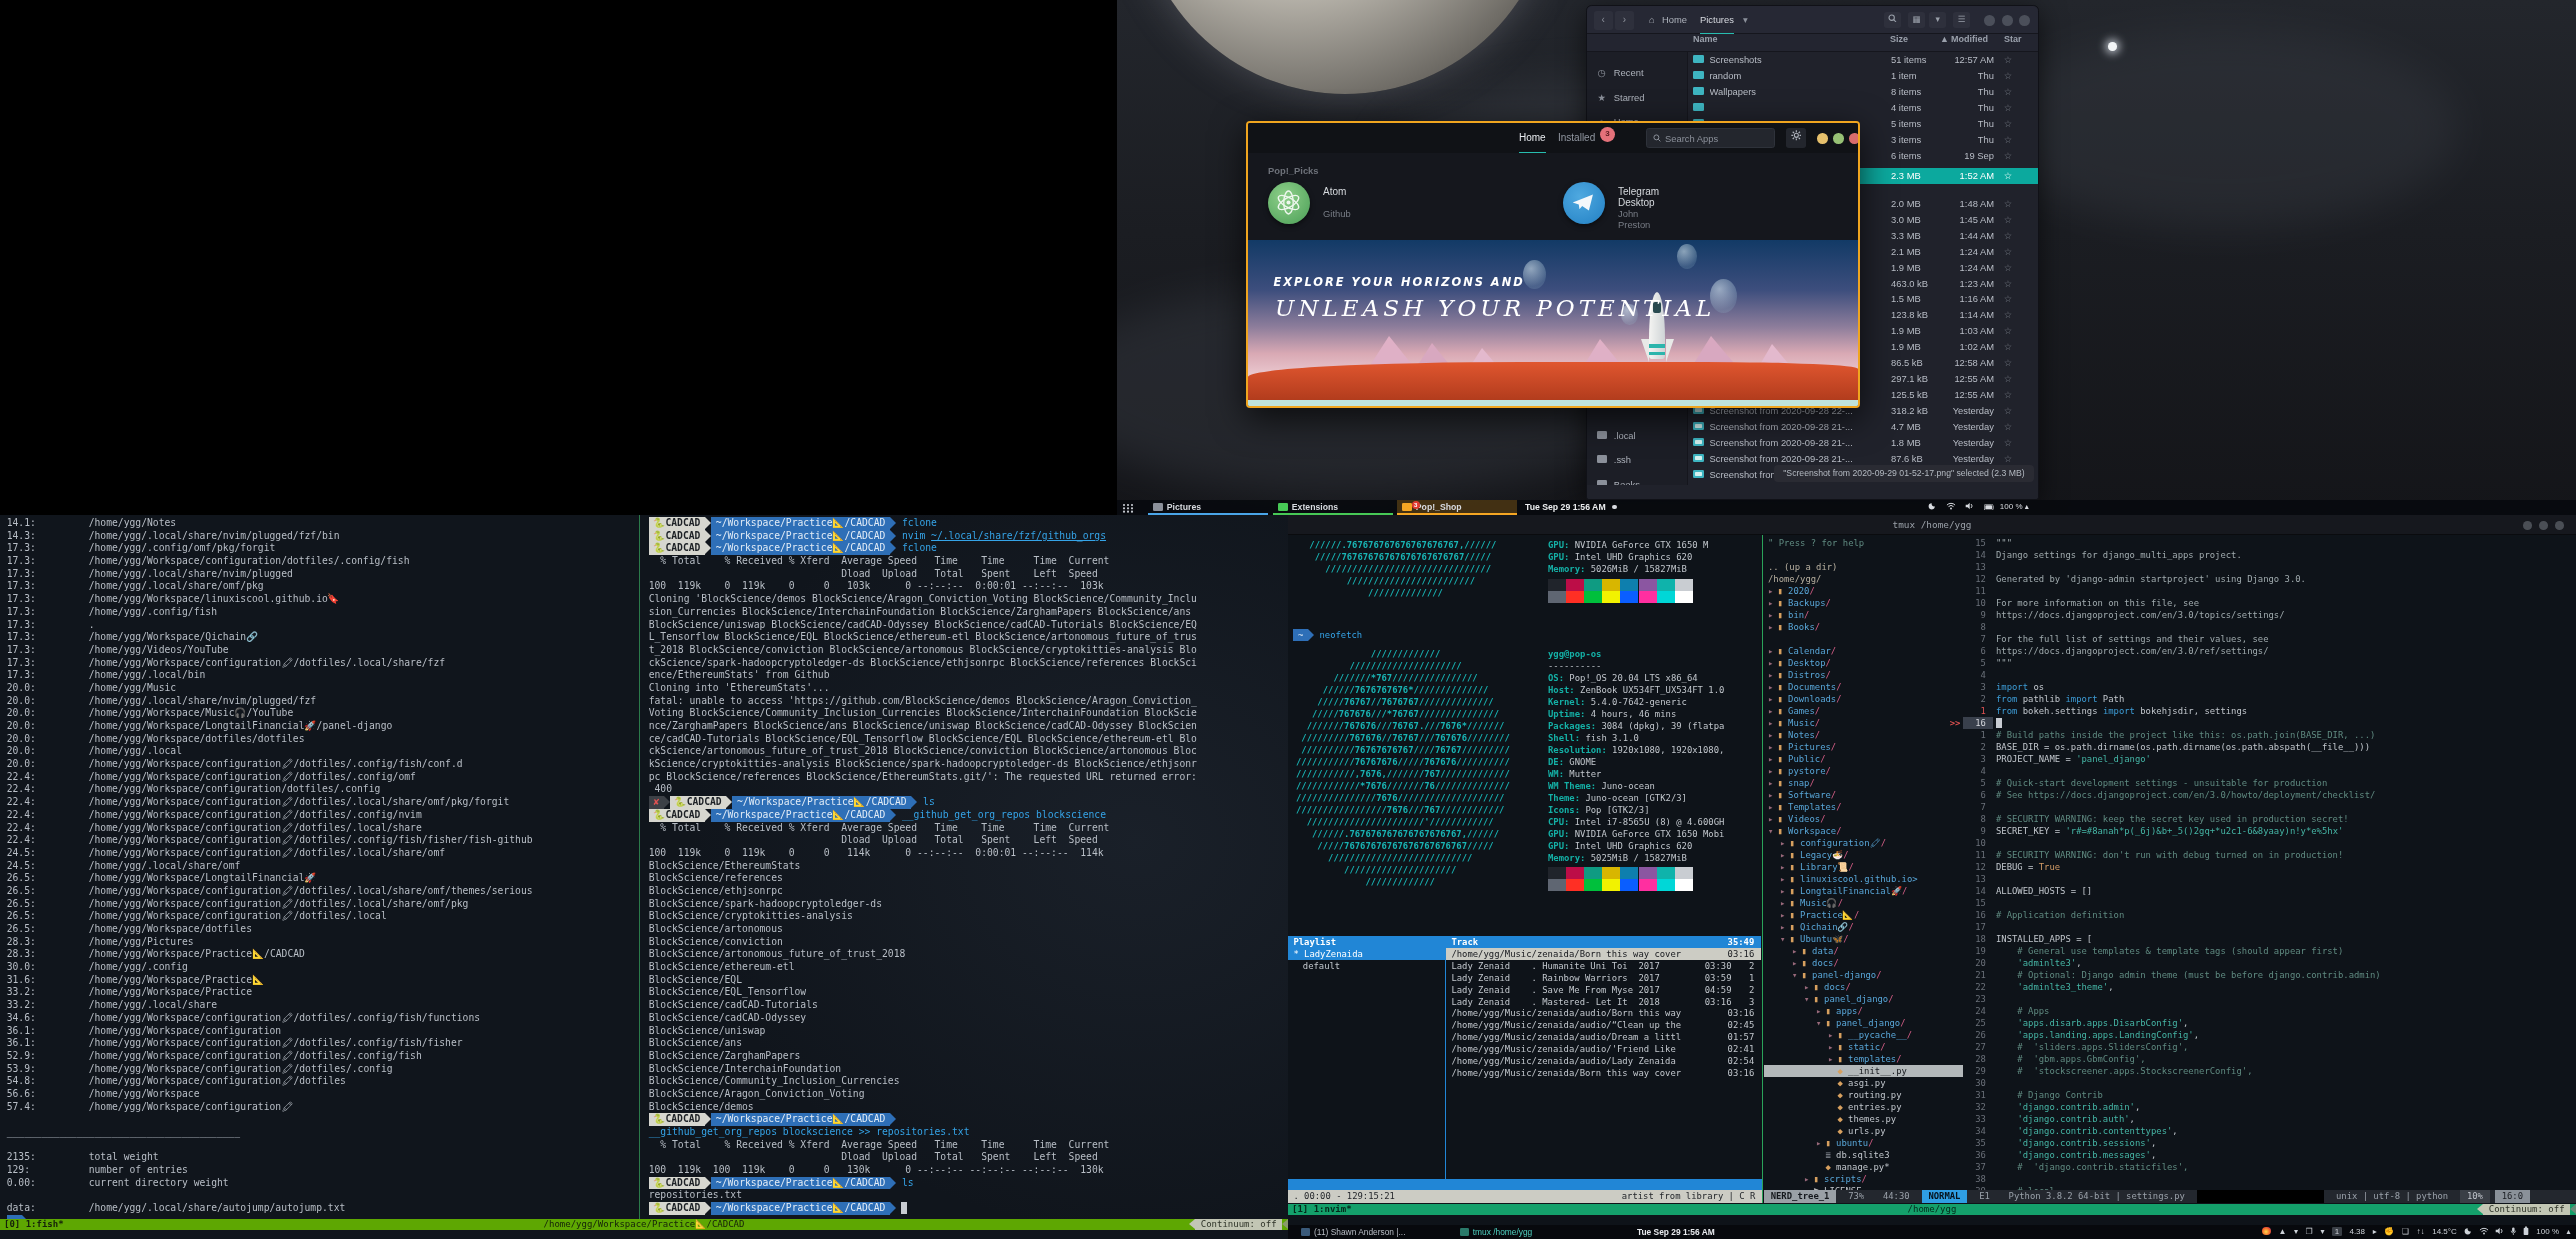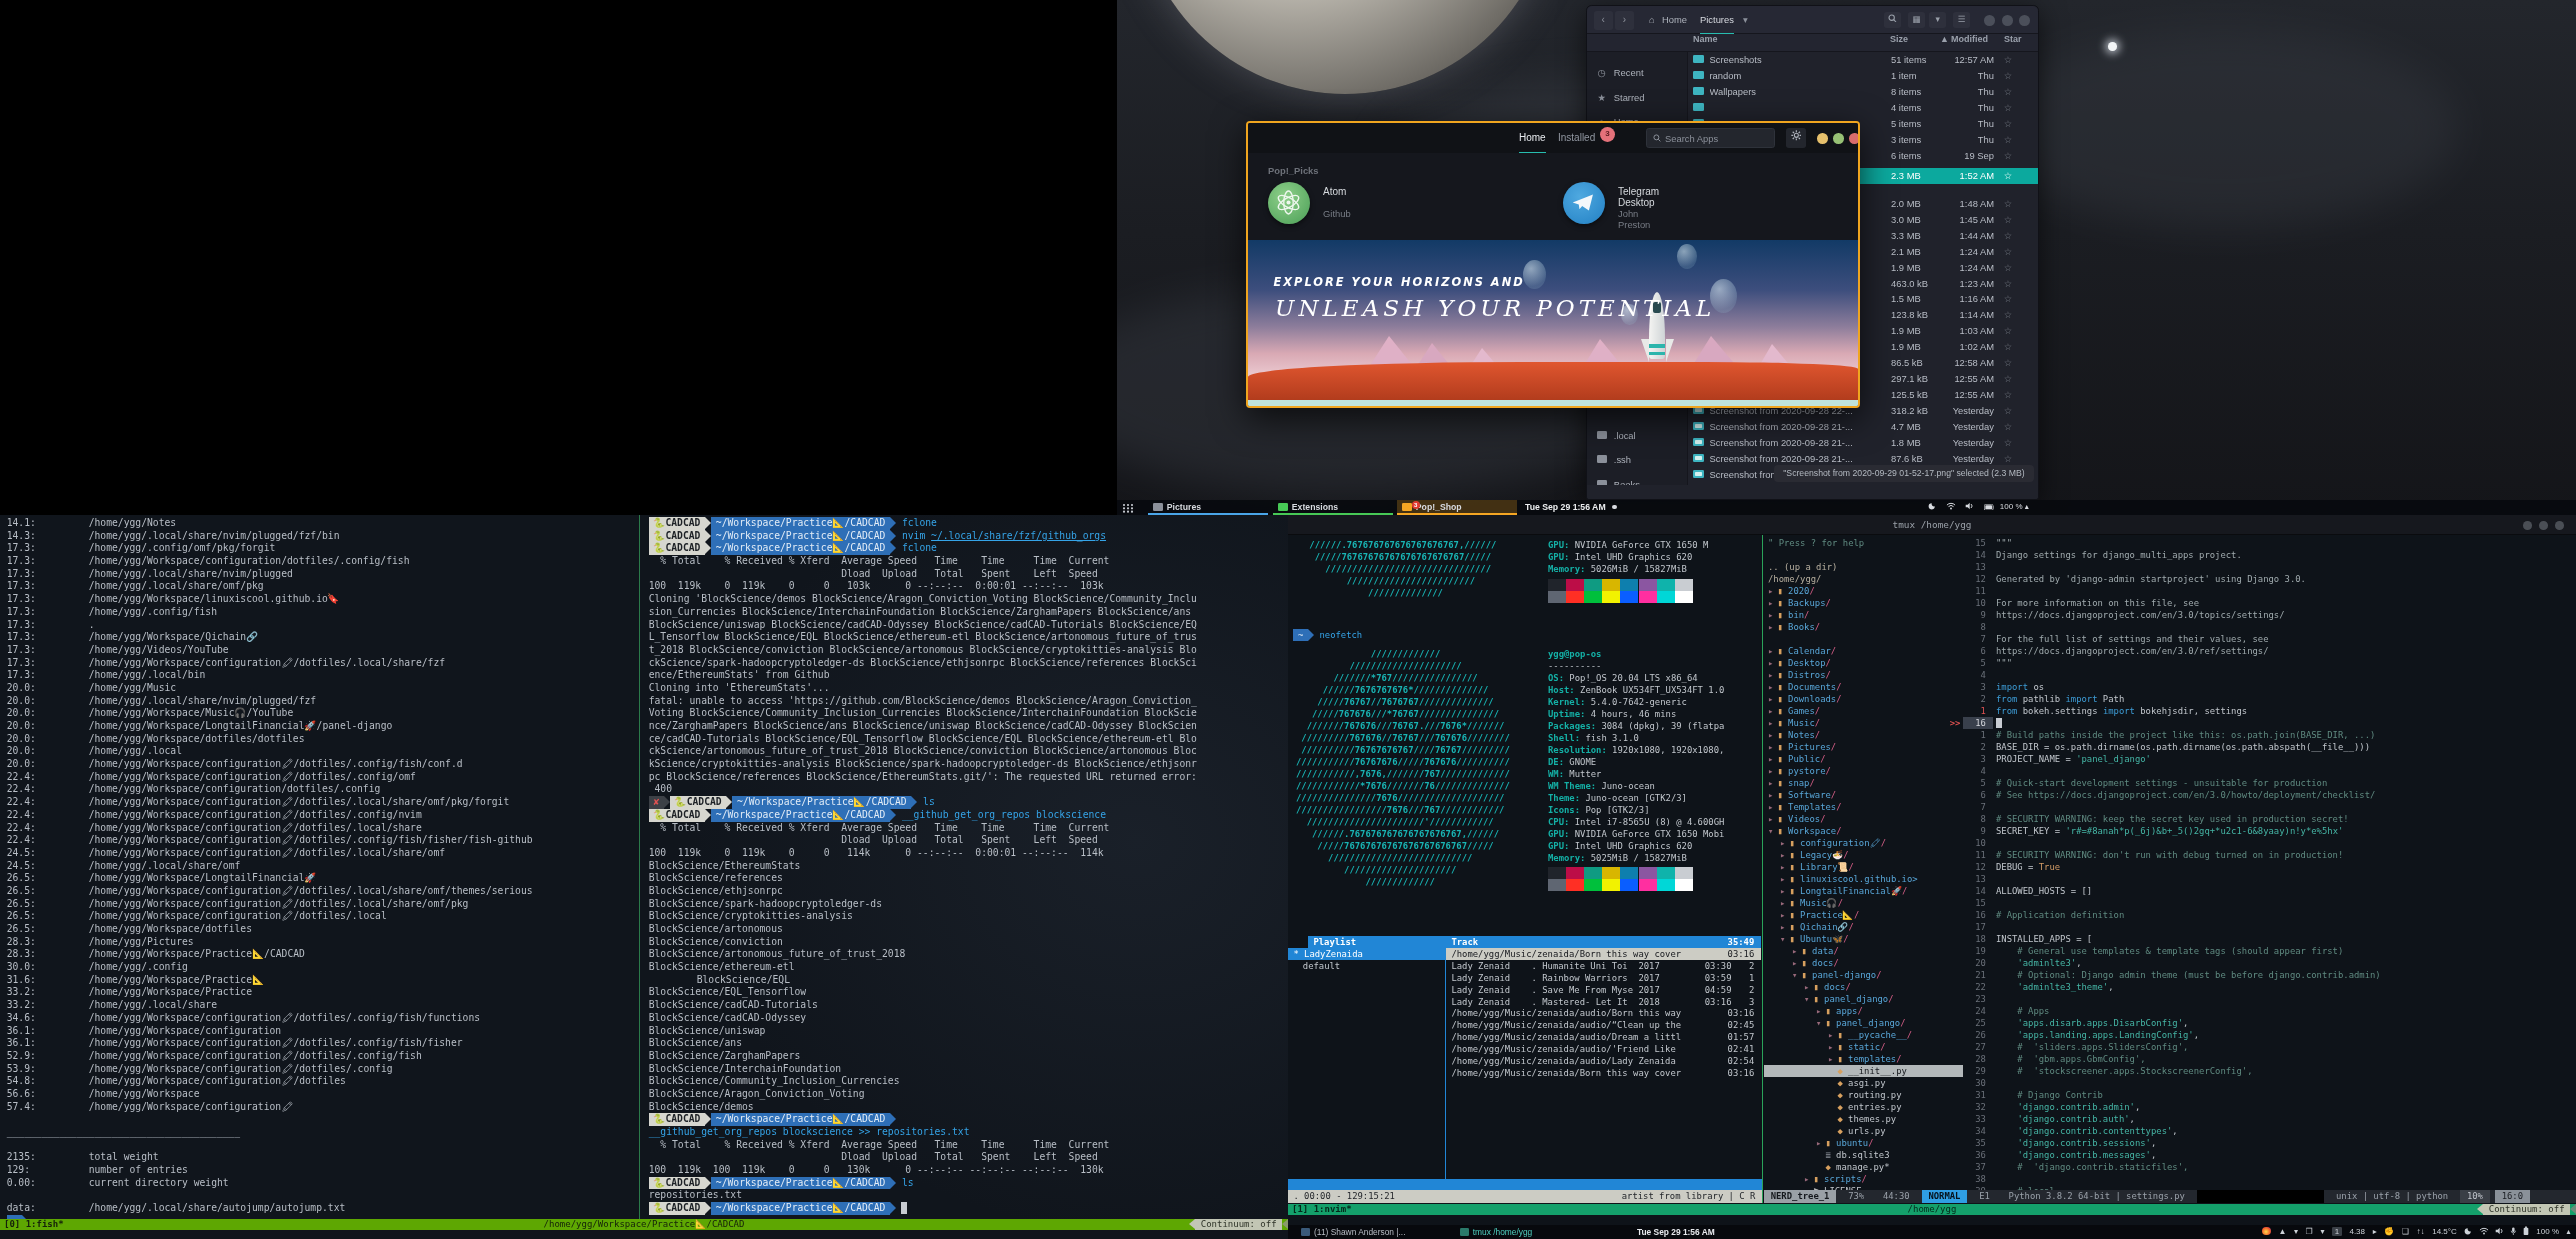--- a/index.html
+++ b/index.html
@@ -617,21 +617,21 @@
         <div class="tl" style="padding-left: 6.7px;">100  119k    0  119k    0     0   114k      0 --:--:--  0:00:01 --:--:--  114k</div>
         <div class="tl" style="padding-left: 6.7px;">BlockScience/EthereumStats</div>
         <div class="tl" style="padding-left: 6.7px;">BlockScience/references</div>
         <div class="tl" style="padding-left: 6.7px;">BlockScience/ethjsonrpc</div>
         <div class="tl" style="padding-left: 6.7px;">BlockScience/spark-hadoopcryptoledger-ds</div>
         <div class="tl" style="padding-left: 6.7px;">BlockScience/cryptokitties-analysis</div>
         <div class="tl" style="padding-left: 6.7px;">BlockScience/artonomous</div>
         <div class="tl" style="padding-left: 6.7px;">BlockScience/conviction</div>
         <div class="tl" style="padding-left: 6.7px;">BlockScience/artonomous_future_of_trust_2018</div>
         <div class="tl" style="padding-left: 6.7px;">BlockScience/ethereum-etl</div>
-        <div class="tl" style="padding-left: 6.7px; margin-left: 48px;">BlockScience/EQL</div>
+        <div class="tl" style="padding-left: 6.7px;">BlockScience/EQL</div>
         <div class="tl" style="padding-left: 6.7px;">BlockScience/EQL_Tensorflow</div>
         <div class="tl" style="padding-left: 6.7px;">BlockScience/cadCAD-Tutorials</div>
         <div class="tl" style="padding-left: 6.7px;">BlockScience/cadCAD-Odyssey</div>
         <div class="tl" style="padding-left: 6.7px;">BlockScience/uniswap</div>
         <div class="tl" style="padding-left: 6.7px;">BlockScience/ans</div>
         <div class="tl" style="padding-left: 6.7px;">BlockScience/ZarghamPapers</div>
         <div class="tl" style="padding-left: 6.7px;">BlockScience/InterchainFoundation</div>
         <div class="tl" style="padding-left: 6.7px;">BlockScience/Community_Inclusion_Currencies</div>
         <div class="tl" style="padding-left: 6.7px;">BlockScience/Aragon_Conviction_Voting</div>
         <div class="tl" style="padding-left: 6.7px;">BlockScience/demos</div>
@@ -741,21 +741,21 @@
           <div style="left: 18px; top: 12px; background: rgb(255, 47, 36);"></div>
           <div style="left: 36px; top: 12px; background: rgb(0, 192, 60);"></div>
           <div style="left: 54px; top: 12px; background: rgb(242, 242, 0);"></div>
           <div style="left: 72px; top: 12px; background: rgb(10, 94, 255);"></div>
           <div style="left: 91px; top: 12px; background: rgb(255, 47, 160);"></div>
           <div style="left: 109px; top: 12px; background: rgb(0, 215, 215);"></div>
           <div style="left: 127px; top: 12px; background: rgb(255, 255, 255);"></div>
         </div>
       </div>
     <div id="cmus-pane">
-        <div class="rtl cmus-hdr cm-row" style="position: absolute; left: 0px; top: 0px; width: 157px; padding-left: 5.4px; margin-left: 20px;">Playlist</div>
+        <div class="rtl cmus-hdr cm-row" style="position: absolute; left: 0px; top: 0px; width: 157px; padding-left: 5.4px;">Playlist</div>
         <div class="rtl cmus-hdr cm-row" style="position: absolute; left: 158px; top: 0px; width: 315px; padding-left: 5.4px;">Track<span style="position:absolute;right:6.7px">35:49</span></div>
         <div class="rtl cm-row cmus-selpl" style="position: absolute; left: 0px; top: 12px; width: 157px; padding-left: 5.4px;">* LadyZenaida</div>
         <div class="rtl cm-row" style="position: absolute; left: 0px; top: 24px; width: 157px; padding-left: 14.8px;">default</div>
         <div class="rtl cm-row cmus-seltr" style="position: absolute; left: 158px; top: 12px; width: 315px; padding-left: 5.4px;">/home/ygg/Music/zenaida/Born this way cover<span style="position:absolute;right:6.7px">03:16</span></div>
         <div class="rtl cm-row" style="position: absolute; left: 158px; top: 24px; width: 315px; padding-left: 5.4px;">Lady Zenaid    . Humanite Uni Toi  2017<span style="position:absolute;right:29.5px">03:30</span><span style="position:absolute;right:6.7px">2</span></div>
         <div class="rtl cm-row" style="position: absolute; left: 158px; top: 36px; width: 315px; padding-left: 5.4px;">Lady Zenaid    . Rainbow Warriors  2017<span style="position:absolute;right:29.5px">03:59</span><span style="position:absolute;right:6.7px">1</span></div>
         <div class="rtl cm-row" style="position: absolute; left: 158px; top: 48px; width: 315px; padding-left: 5.4px;">Lady Zenaid    . Save Me From Myse 2017<span style="position:absolute;right:29.5px">04:59</span><span style="position:absolute;right:6.7px">2</span></div>
         <div class="rtl cm-row" style="position: absolute; left: 158px; top: 60px; width: 315px; padding-left: 5.4px;">Lady Zenaid    . Mastered- Let It  2018<span style="position:absolute;right:29.5px">03:16</span><span style="position:absolute;right:6.7px">3</span></div>
         <div class="rtl cm-row" style="position: absolute; left: 158px; top: 71px; width: 315px; padding-left: 5.4px;">/home/ygg/Music/zenaida/audio/Born this way<span style="position:absolute;right:6.7px">03:16</span></div>
         <div class="rtl cm-row" style="position: absolute; left: 158px; top: 83px; width: 315px; padding-left: 5.4px;">/home/ygg/Music/zenaida/audio/“Clean up the<span style="position:absolute;right:6.7px">02:45</span></div>

